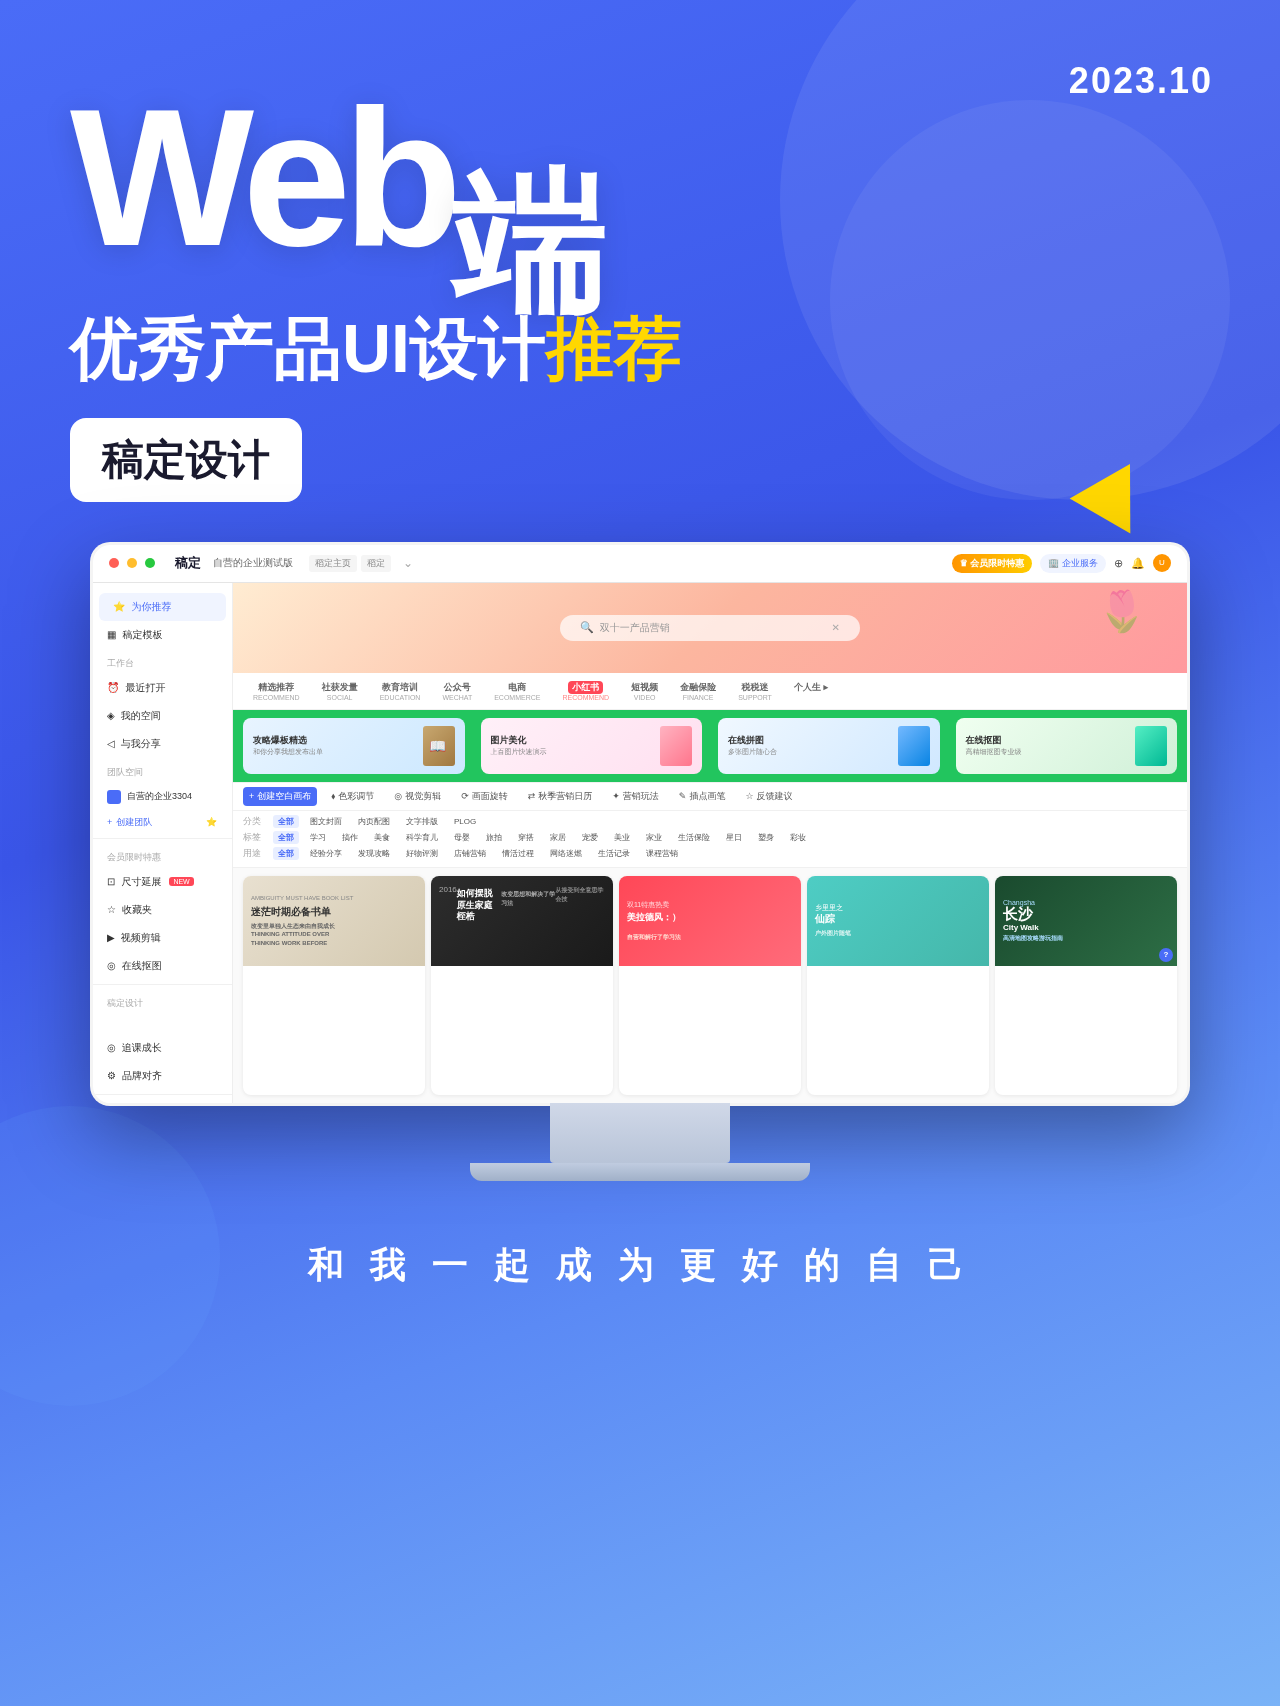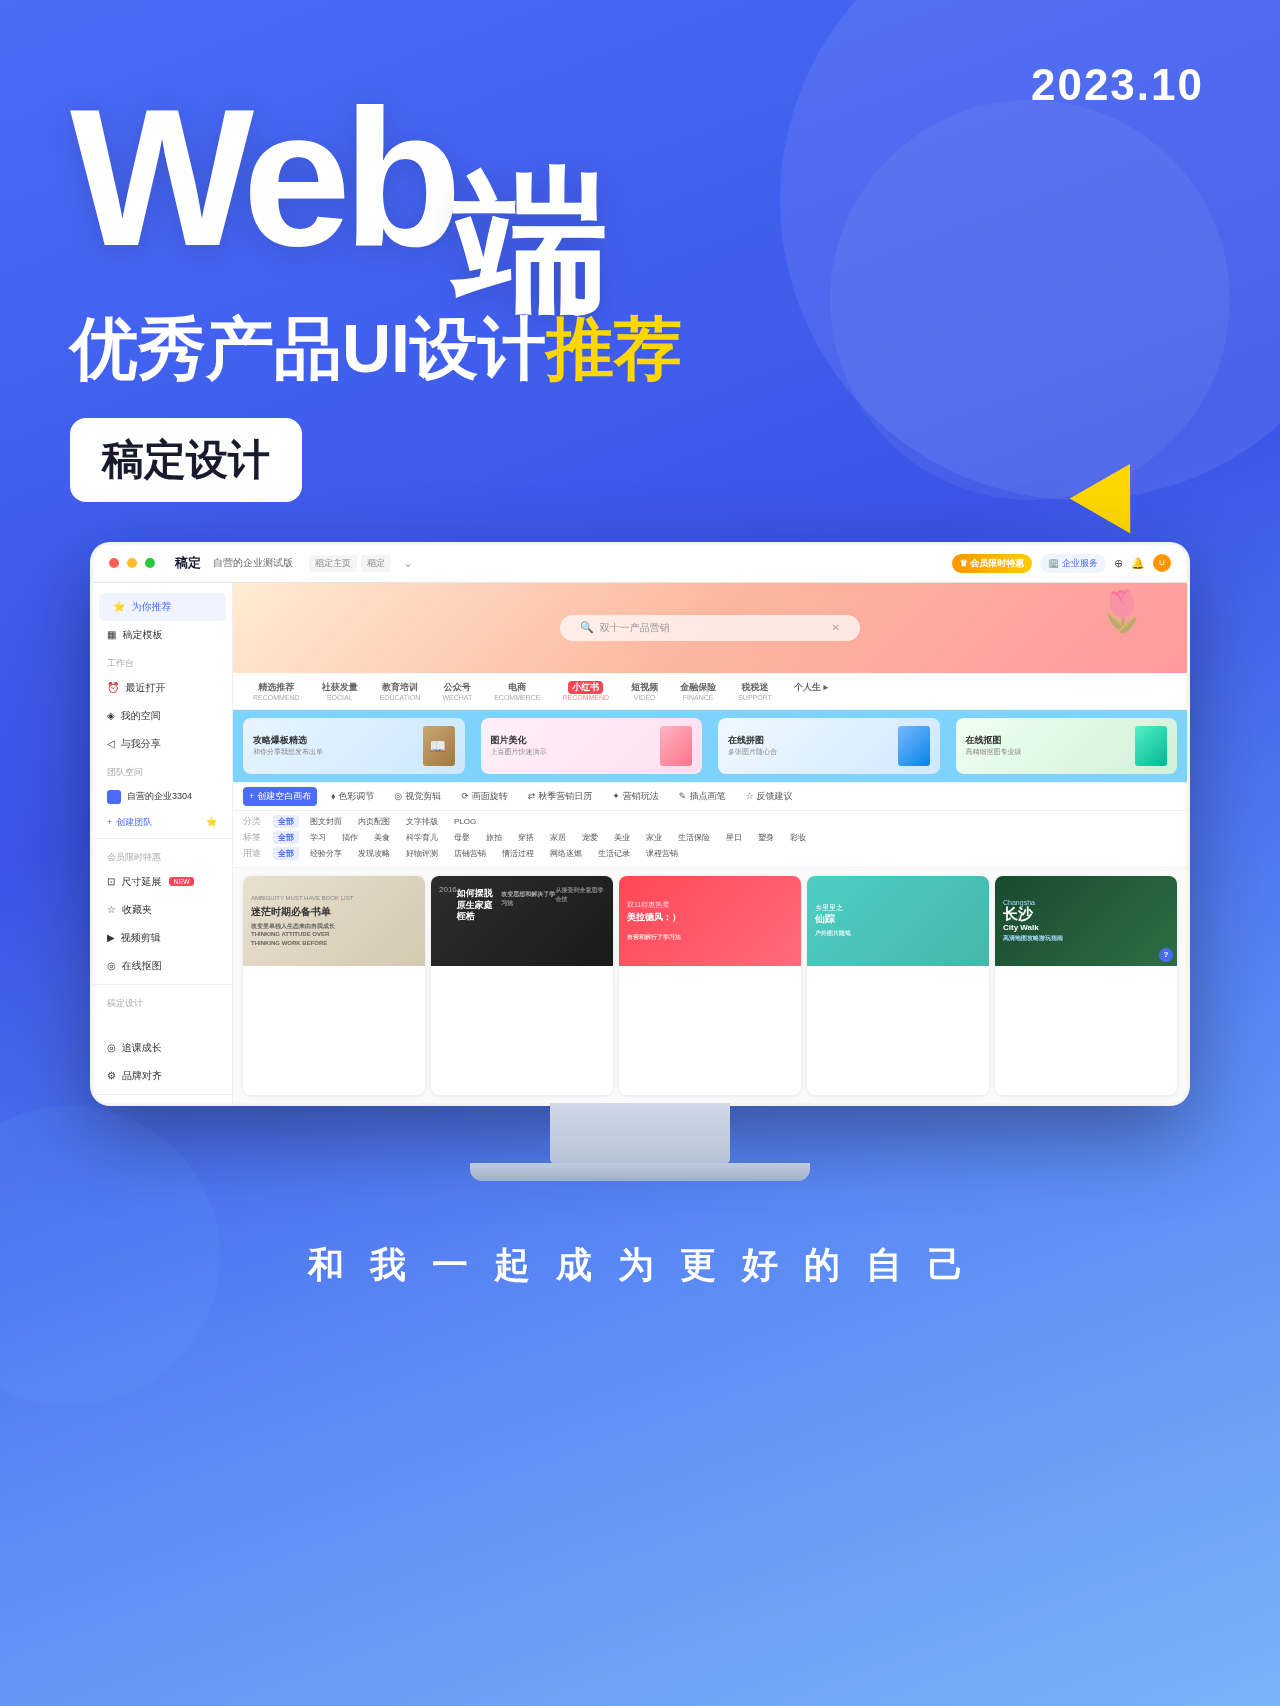--- a/index.html
+++ b/index.html
@@ -44,23 +44,23 @@
     .main-container {
       position: relative;
       z-index: 1;
       padding: 60px 70px 0;
     }
 
     
     .date-badge {
       position: absolute;
       top: 60px;
-      right: 76px;
+      right: 67px;
       color: white;
-      font-size: 44px;
+      font-size: 36px;
       font-weight: 700;
       letter-spacing: 2px;
     }
 
     .subtitle-line {
       font-size: 68px;
       font-weight: 800;
       color: white;
       line-height: 1.2;
       margin-top: -10px;
@@ -310,21 +310,21 @@
       color: #aaa;
       display: block;
     }
 
     .cat-tab.active .cat-sub {
       color: #ff8888;
     }
 
     
     .featured-row {
-      background: #7dd3fc;
+      background: #22c55e;
       display: flex;
       gap: 16px;
       padding: 8px 10px;
       border-bottom: 1px solid #f0f0f0;
       flex-shrink: 0;
       justify-content: space-between;
     }
 
     .feat-card {
       flex: 1;

